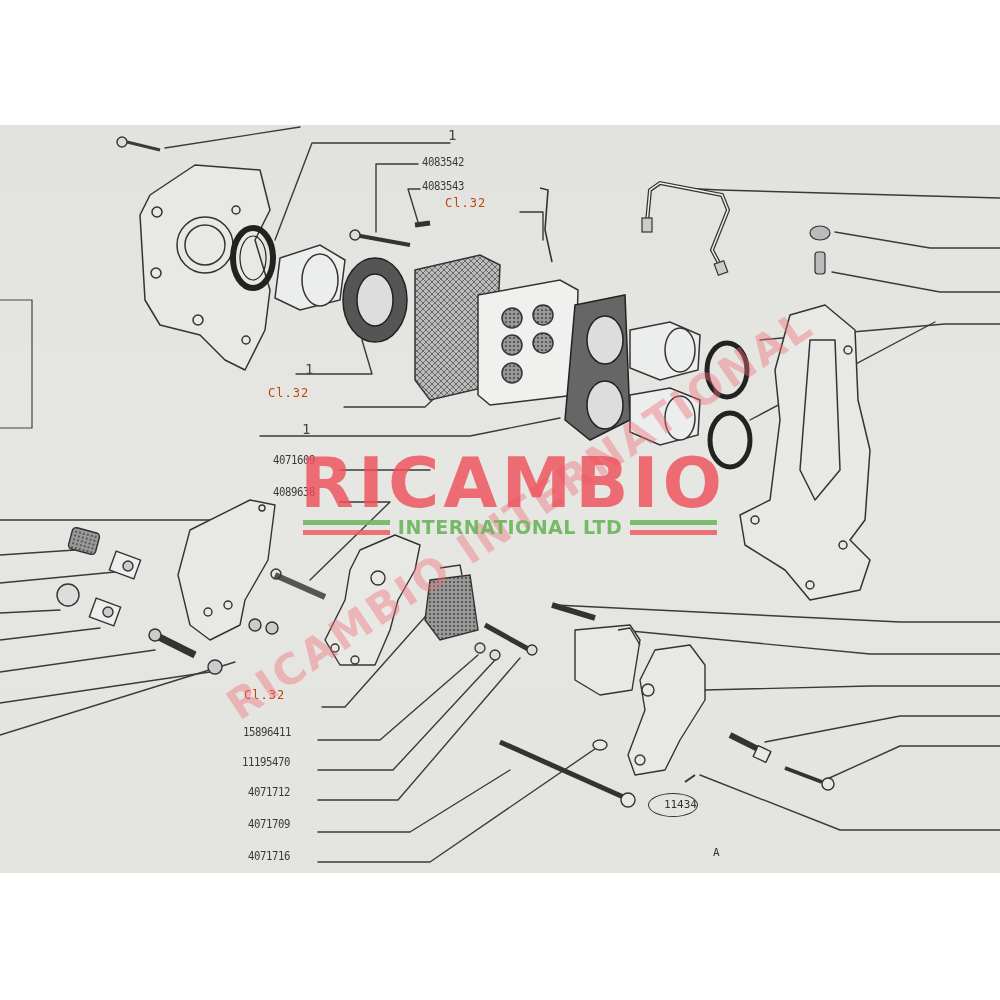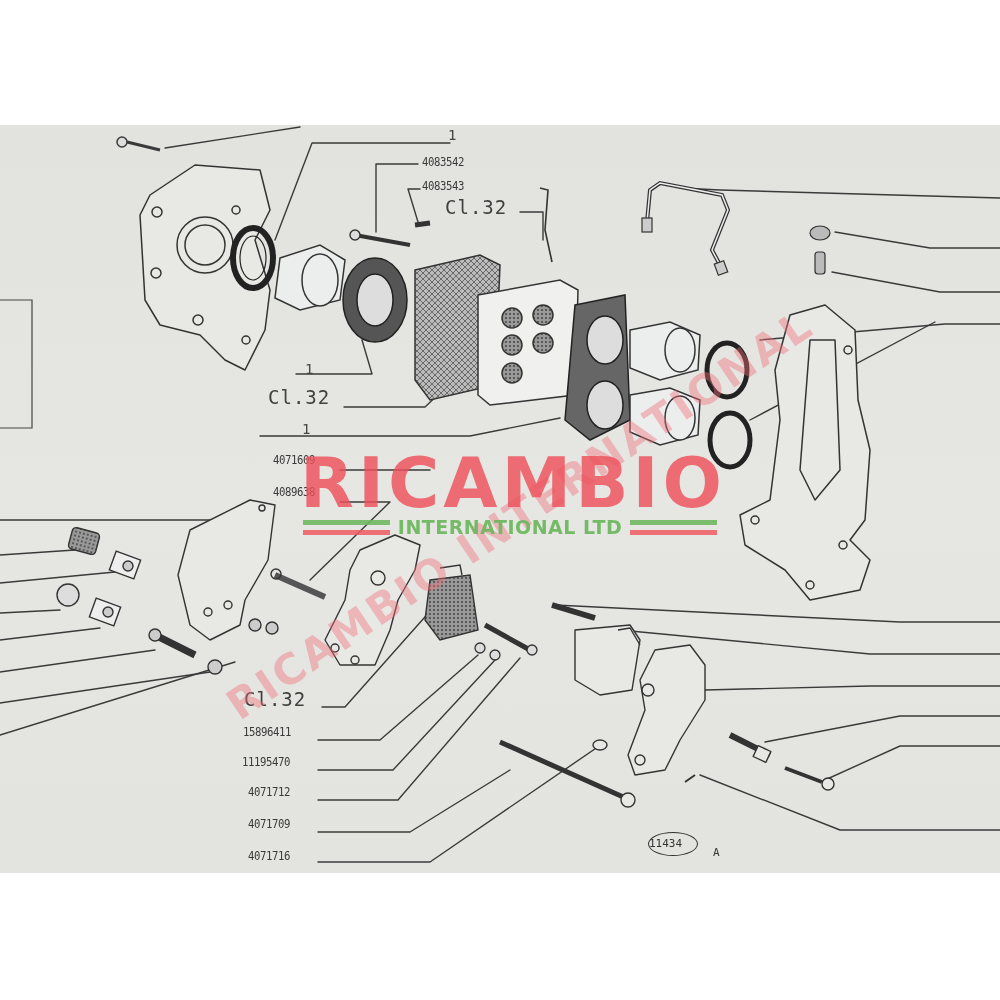--- a/index.html
+++ b/index.html
@@ -1,22 +1,22 @@
 <!DOCTYPE html>
 <html><head>
 <meta charset="utf-8">
 <style>
   html, body { margin:0; padding:0; }
   body { width:1000px; height:1000px; background:#ffffff; position:relative; overflow:hidden; font-family:"Liberation Sans", sans-serif; }
   .paper { position:absolute; left:0; top:125px; width:1000px; height:748px; background:linear-gradient(180deg,#e2e3df 0%,#e6e7e3 50%,#e3e4e0 100%); }
   .art { position:absolute; left:0; top:0; width:1000px; height:1000px; }
   .lbl { position:absolute; font-family:"DejaVu Sans Mono", "Liberation Mono", monospace; color:#3a3a3a; font-size:13px; letter-spacing:-0.5px; transform:scaleX(0.82); transform-origin:left center; white-space:nowrap; }
-  .lbl.big { font-size:19px; color:#404040; letter-spacing:1px; transform:none; }
+  .lbl.big { font-size:12px; color:#c2410c; letter-spacing:1px; transform:none; }
   .lbl.one { font-size:14px; color:#444; transform:none; }
-  .diag-ref { position:absolute; left:648px; top:832px; width:48px; height:22px; border:1.5px solid #333; border-radius:50%; text-align:left; line-height:22px; font-family:"DejaVu Sans Mono", monospace; font-size:11px; color:#333; }
+  .diag-ref { position:absolute; left:648px; top:793px; width:48px; height:22px; border:1.5px solid #333; border-radius:50%; text-align:right; line-height:22px; font-family:"DejaVu Sans Mono", monospace; font-size:11px; color:#333; }
   .diag-suffix { position:absolute; left:713px; top:846px; font-family:"DejaVu Sans Mono", monospace; font-size:11px; color:#333; }
   .wm-main { position:absolute; left:300px; top:448px; width:420px; text-align:right; font-family:"DejaVu Sans", sans-serif; font-weight:bold; font-size:70px; letter-spacing:4px; color:rgba(238,80,90,0.82); line-height:70px; }
   .wm-sub-row { position:absolute; left:303px; top:515px; width:414px; height:24px; display:flex; align-items:center; }
   .wm-bars { flex:1; display:flex; flex-direction:column; gap:5px; }
   .wm-bar-g { height:5px; background:rgba(111,183,96,0.9); }
   .wm-bar-r { height:5px; background:rgba(238,90,98,0.85); }
   .wm-sub { padding:0 8px; font-family:"DejaVu Sans", sans-serif; font-weight:bold; font-size:19px; color:rgba(111,183,96,0.95); white-space:nowrap; letter-spacing:0.5px; }
   .wm-diag { position:absolute; left:110px; top:490px; width:820px; text-align:center; transform:rotate(-34deg); transform-origin:center; font-family:"DejaVu Sans", sans-serif; font-weight:bold; font-size:42px; letter-spacing:3px; color:rgba(240,110,118,0.42); white-space:nowrap; }
 </style>
 </head>

